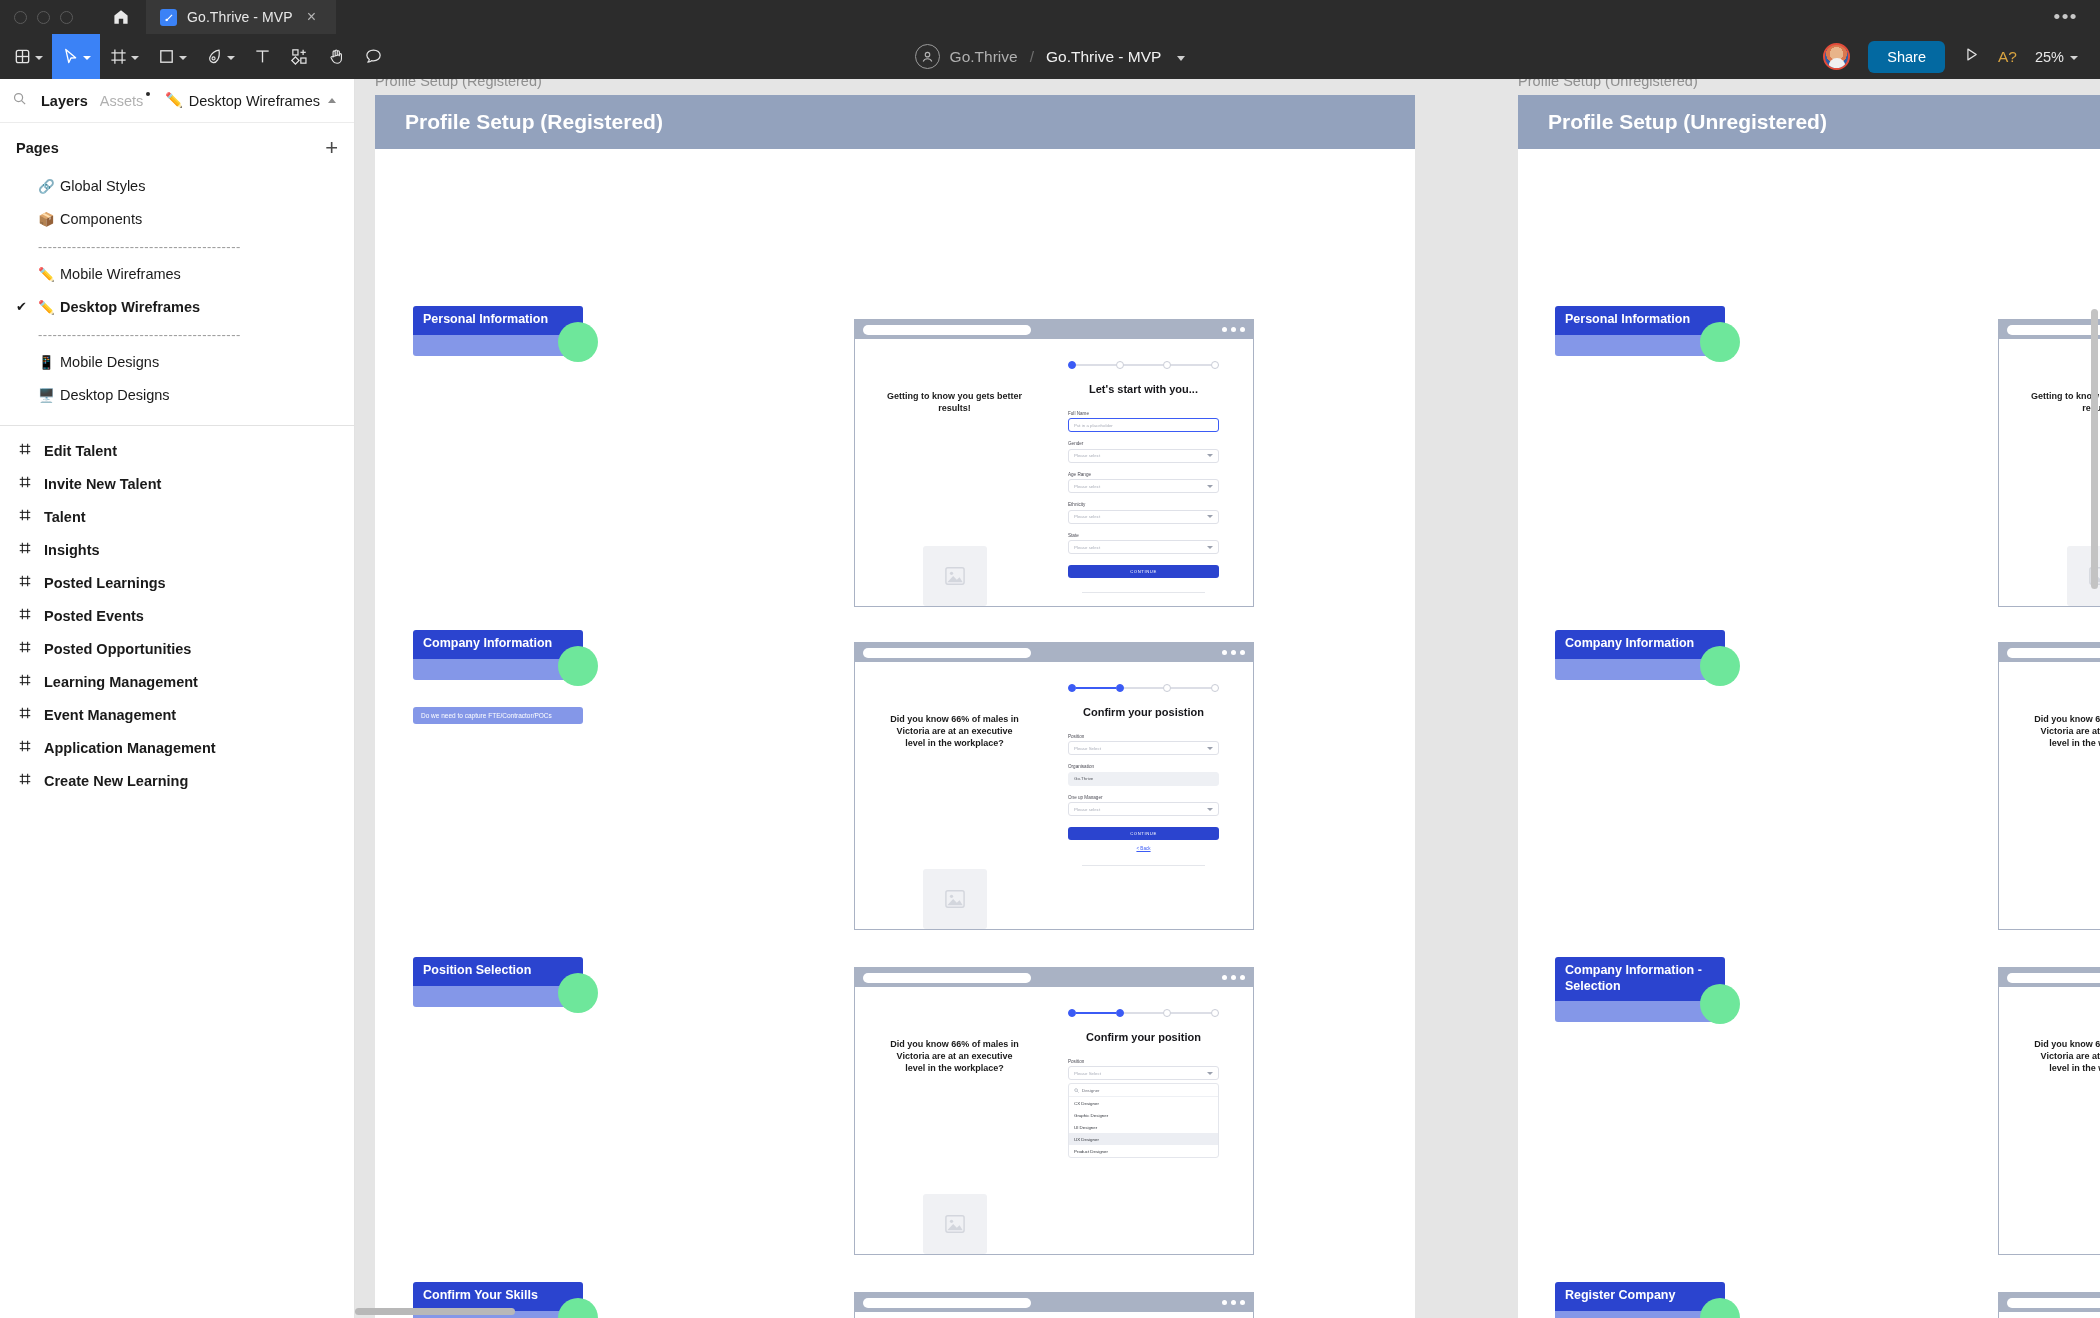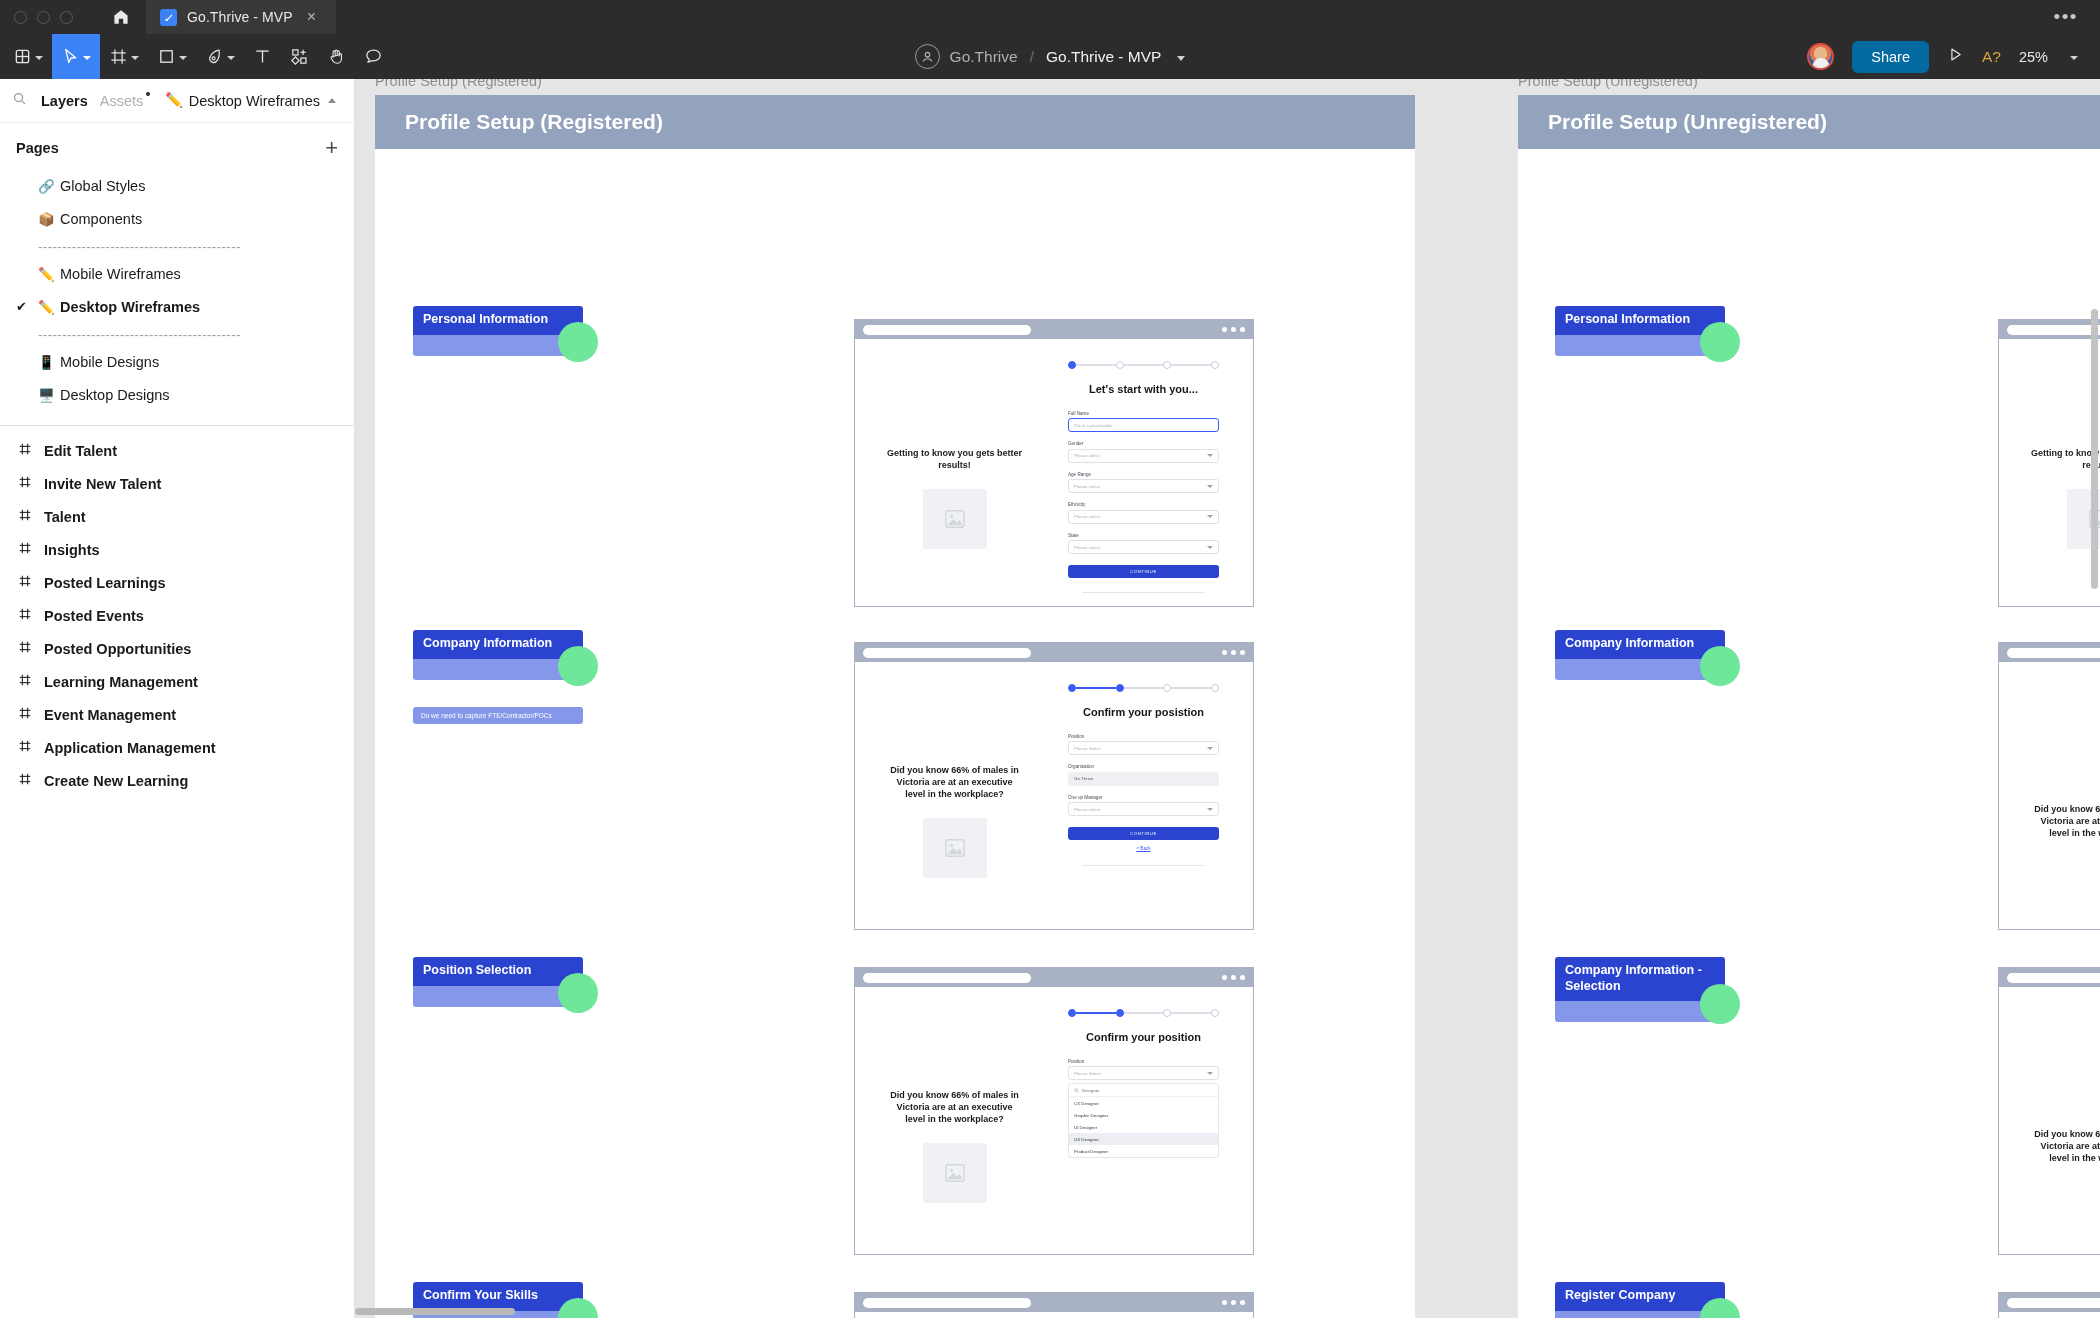--- a/index.html
+++ b/index.html
@@ -106,21 +106,21 @@
     border-radius: 9px 9px 0 0; background: #f0f0f0;
   }
   .share-btn {
     background: #0369a1; color: #fff; font-size: 14.5px;
     padding: 8px 19px; border-radius: 6px; border: none;
     cursor: pointer; font-family: inherit;
   }
   .play-ico { cursor: pointer; }
   .aq { color: #d9a441; font-size: 15.5px; cursor: pointer; font-weight: 500; }
   .zoom-box {
-    display: flex; align-items: center; gap: 22px; cursor: pointer;
+    display: flex; align-items: center; gap: 6px; cursor: pointer;
   }
   .zoom-val { color: #e8e8e8; font-size: 14.5px; }
 
   
   .left-panel {
     position: absolute; top: 79px; left: 0; width: 355px; height: 1239px;
     background: #ffffff; border-right: 1px solid #e2e2e2;
     display: flex; flex-direction: column;
   }
   .lp-head {
@@ -222,21 +222,21 @@
     padding: 0 8px; gap: 6px;
   }
   .wf-url {
     width: 44%; height: 10px; background: #fff; border-radius: 5px;
   }
   .wf-dots { margin-left: auto; display: flex; gap: 4px; }
   .wf-dots i { width: 5px; height: 5px; border-radius: 50%; background: #fff; }
   .wf-body { position: relative; height: calc(100% - 19px); display: flex; }
   .wf-left {
     width: 50%; display: flex; flex-direction: column;
-    align-items: center; justify-content: center; gap: 18px; padding-top: 6px; margin-top: 45px;
+    align-items: center; justify-content: space-between; gap: 18px; padding-top: 6px; margin-top: 45px;
   }
   .wf-head2 {
     font-size: 9px; font-weight: bold; color: #1b1b1b;
     text-align: center; line-height: 1.35; max-width: 135px;
   }
   .wf-imgbox {
     width: 64px; height: 60px; background: #f0f1f4; border-radius: 3px;
     display: flex; align-items: center; justify-content: center;
   }
   .wf-right {

